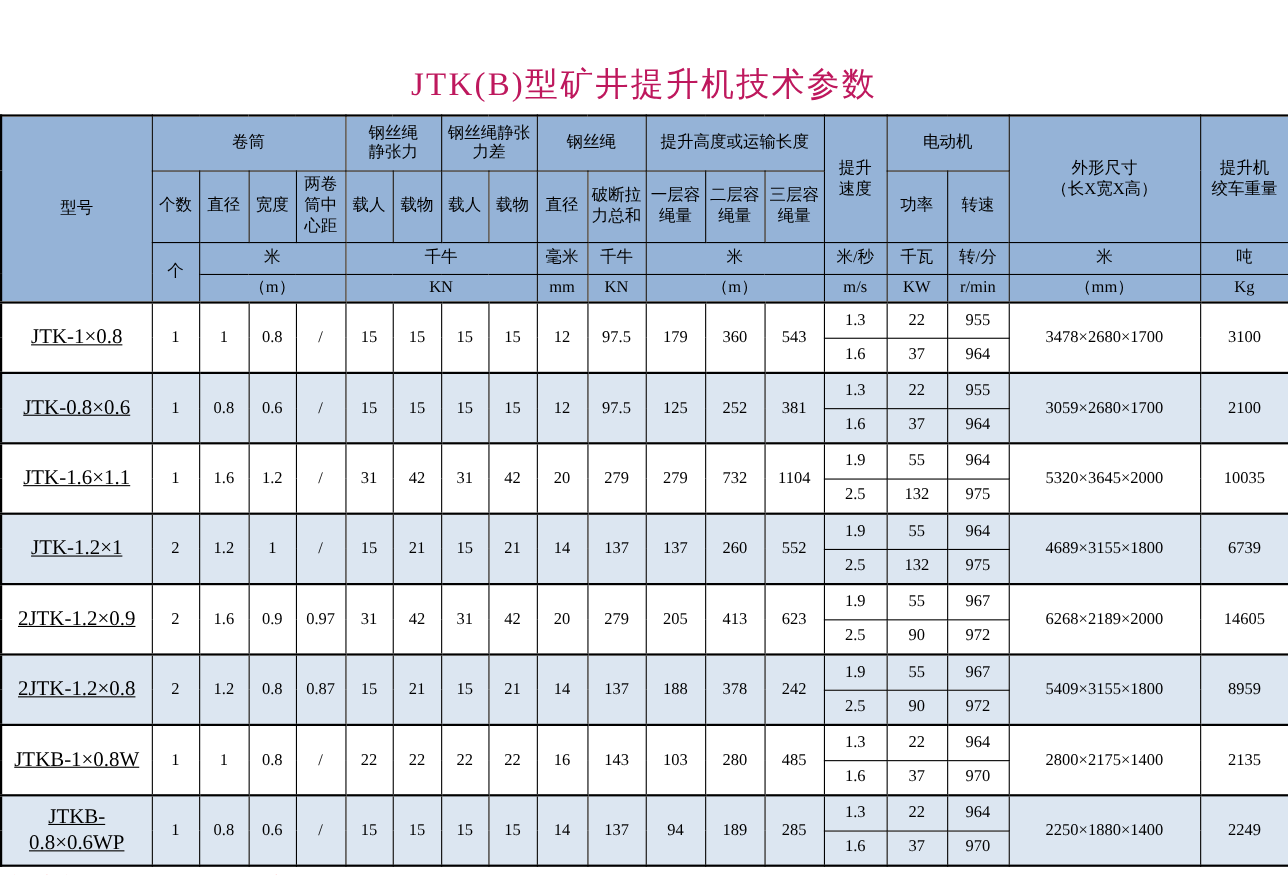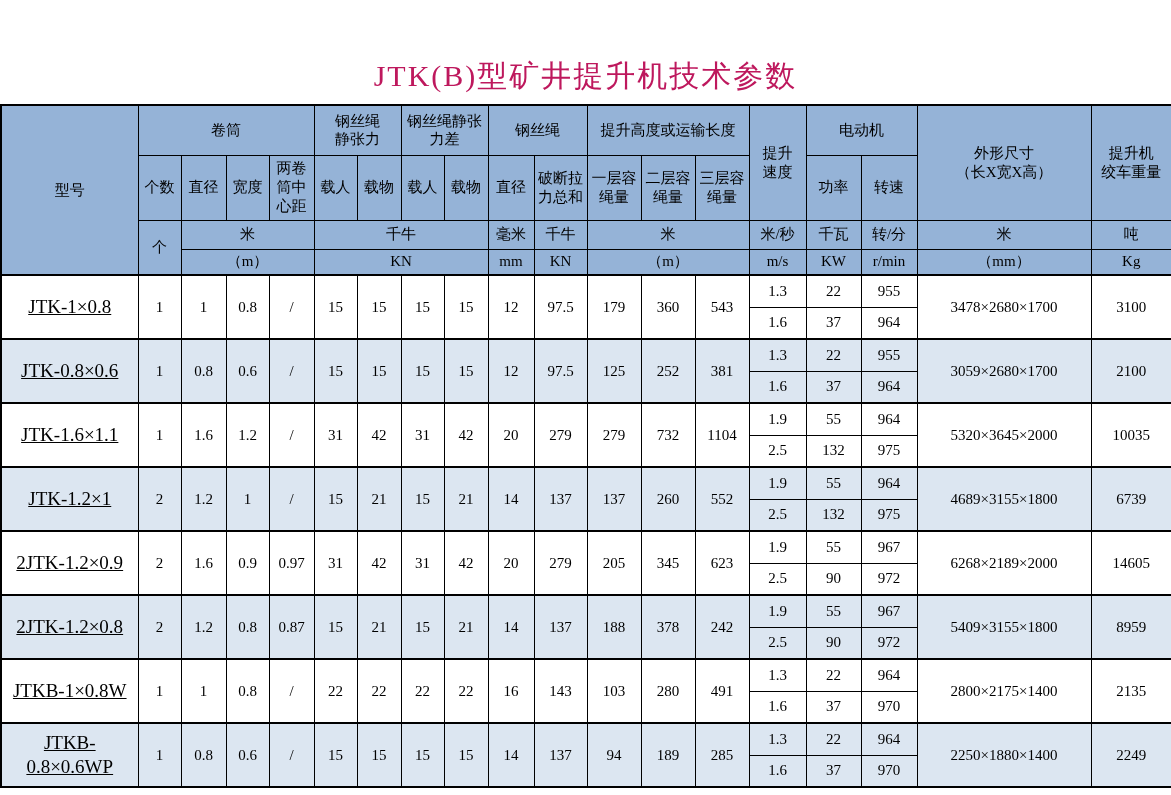--- a/index.html
+++ b/index.html
@@ -259,21 +259,21 @@
         <td rowspan="2">1.6</td>
         <td rowspan="2">0.9</td>
         <td rowspan="2">0.97</td>
         <td rowspan="2">31</td>
         <td rowspan="2">42</td>
         <td rowspan="2">31</td>
         <td rowspan="2">42</td>
         <td rowspan="2">20</td>
         <td rowspan="2">279</td>
         <td rowspan="2">205</td>
-        <td rowspan="2">345</td>
+        <td rowspan="2">413</td>
         <td rowspan="2">623</td>
         <td>1.9</td>
         <td>55</td>
         <td>967</td>
         <td rowspan="2">6268×2189×2000</td>
         <td rowspan="2">14605</td>
       </tr>
       <tr class="">
         <td>2.5</td>
         <td>90</td>
@@ -312,21 +312,21 @@
         <td rowspan="2">0.8</td>
         <td rowspan="2">/</td>
         <td rowspan="2">22</td>
         <td rowspan="2">22</td>
         <td rowspan="2">22</td>
         <td rowspan="2">22</td>
         <td rowspan="2">16</td>
         <td rowspan="2">143</td>
         <td rowspan="2">103</td>
         <td rowspan="2">280</td>
-        <td rowspan="2">491</td>
+        <td rowspan="2">485</td>
         <td>1.3</td>
         <td>22</td>
         <td>964</td>
         <td rowspan="2">2800×2175×1400</td>
         <td rowspan="2">2135</td>
       </tr>
       <tr class="">
         <td>1.6</td>
         <td>37</td>
         <td>970</td>

